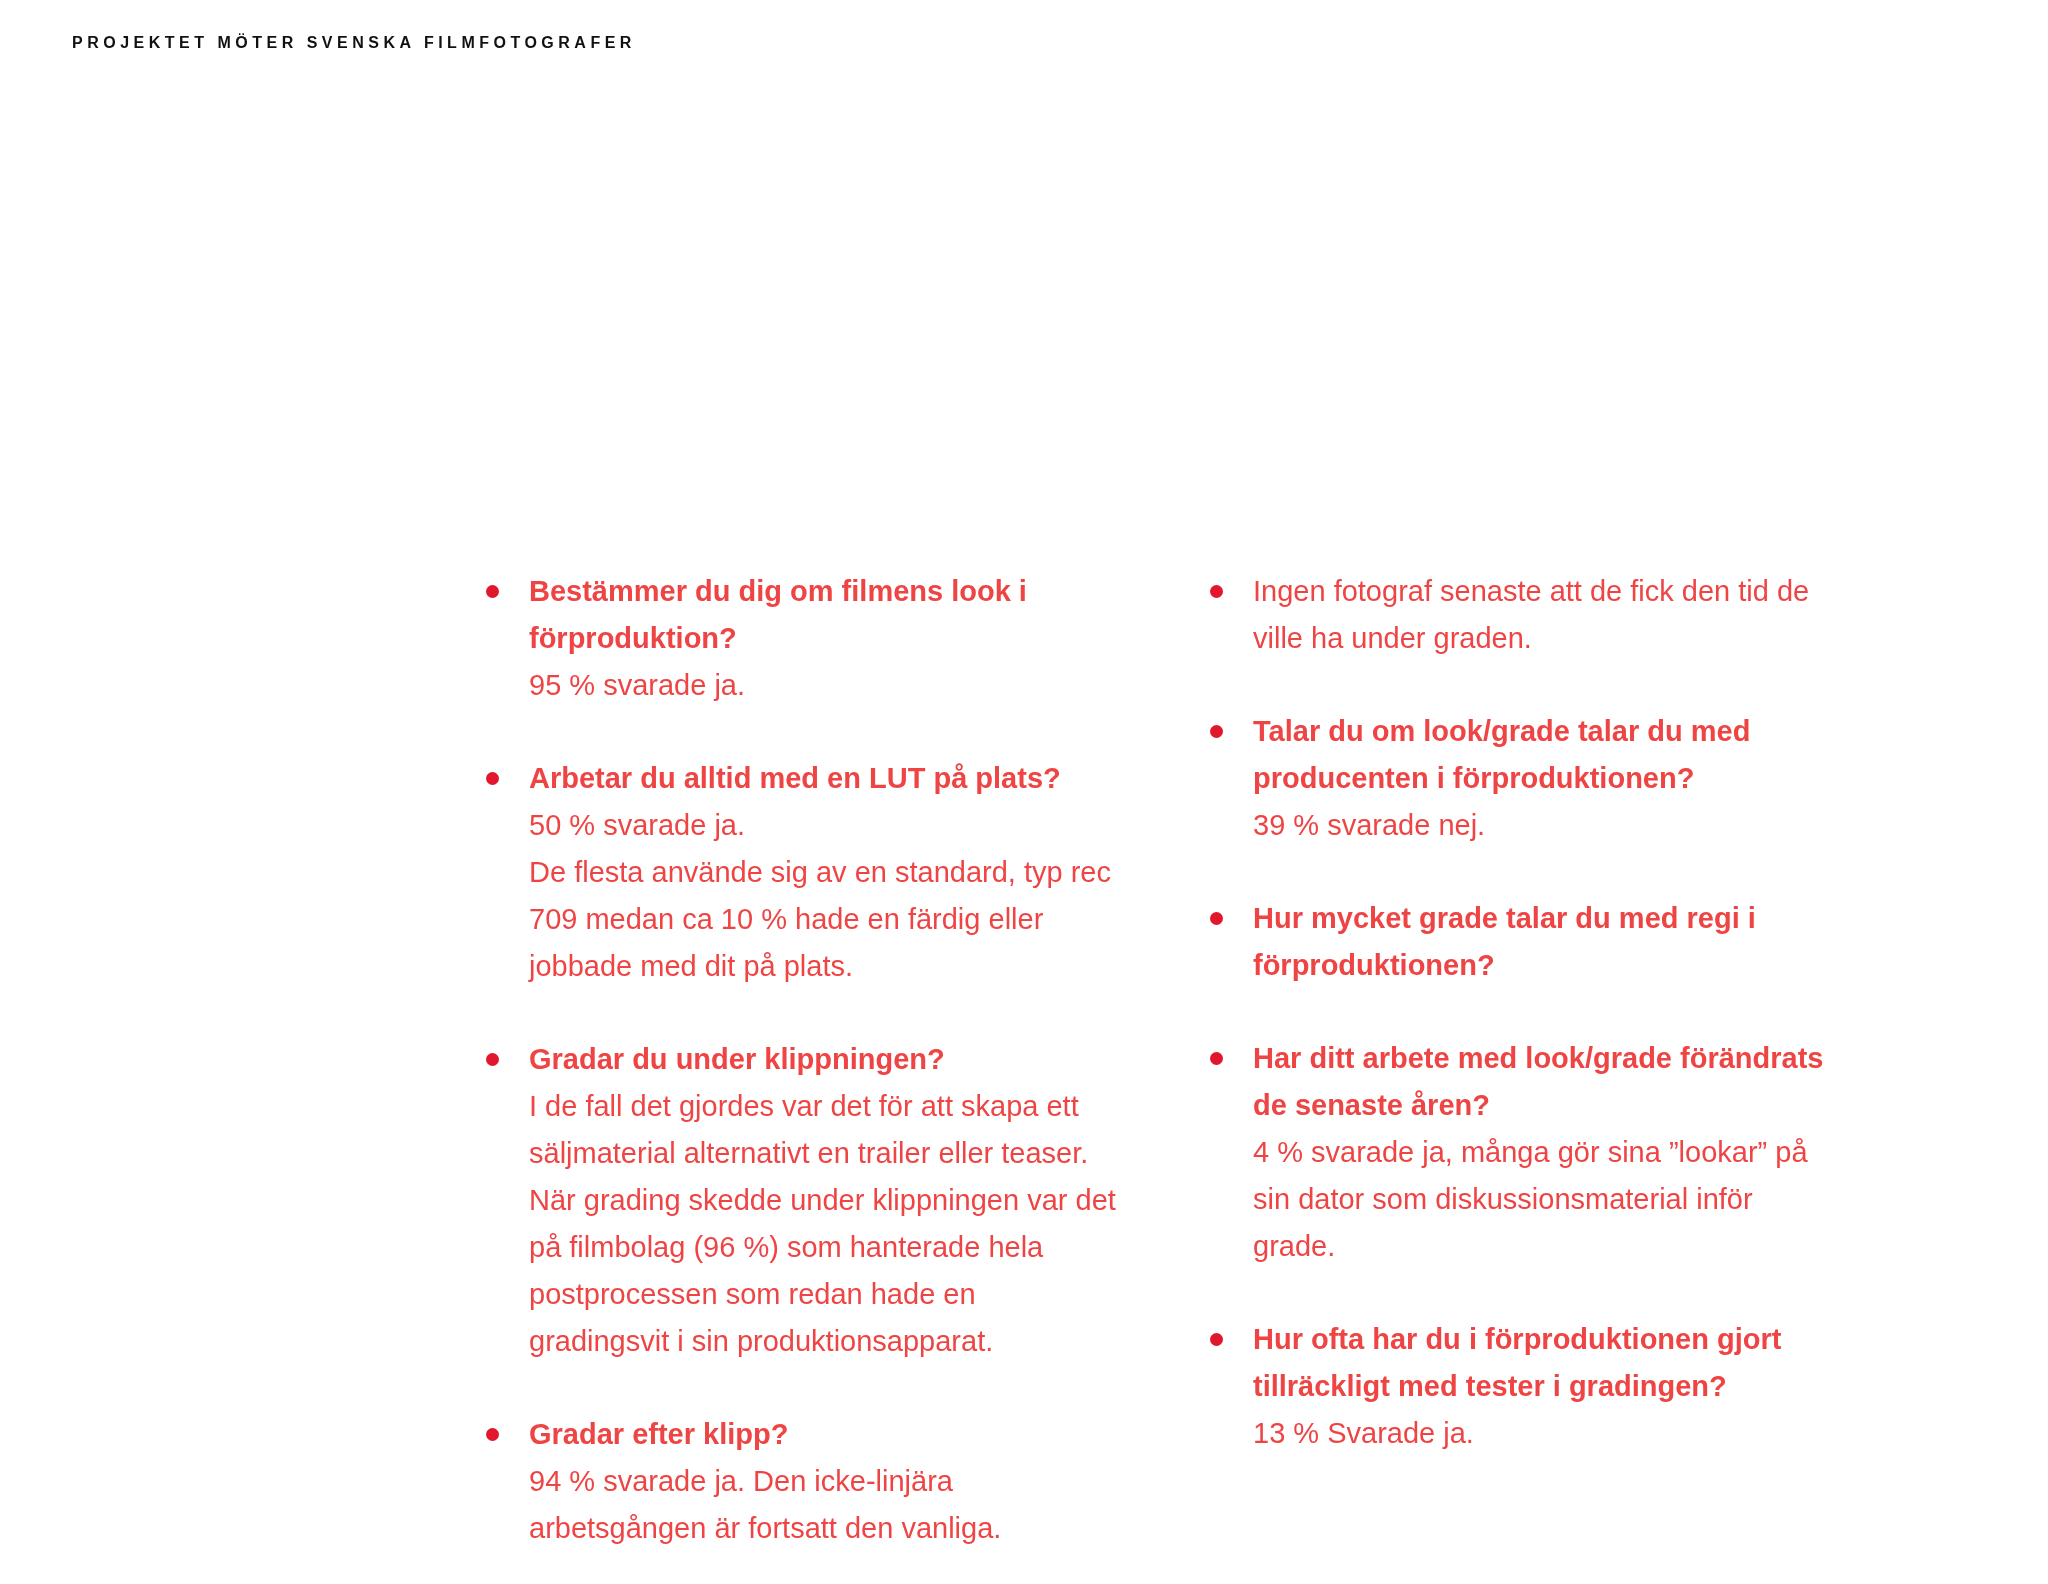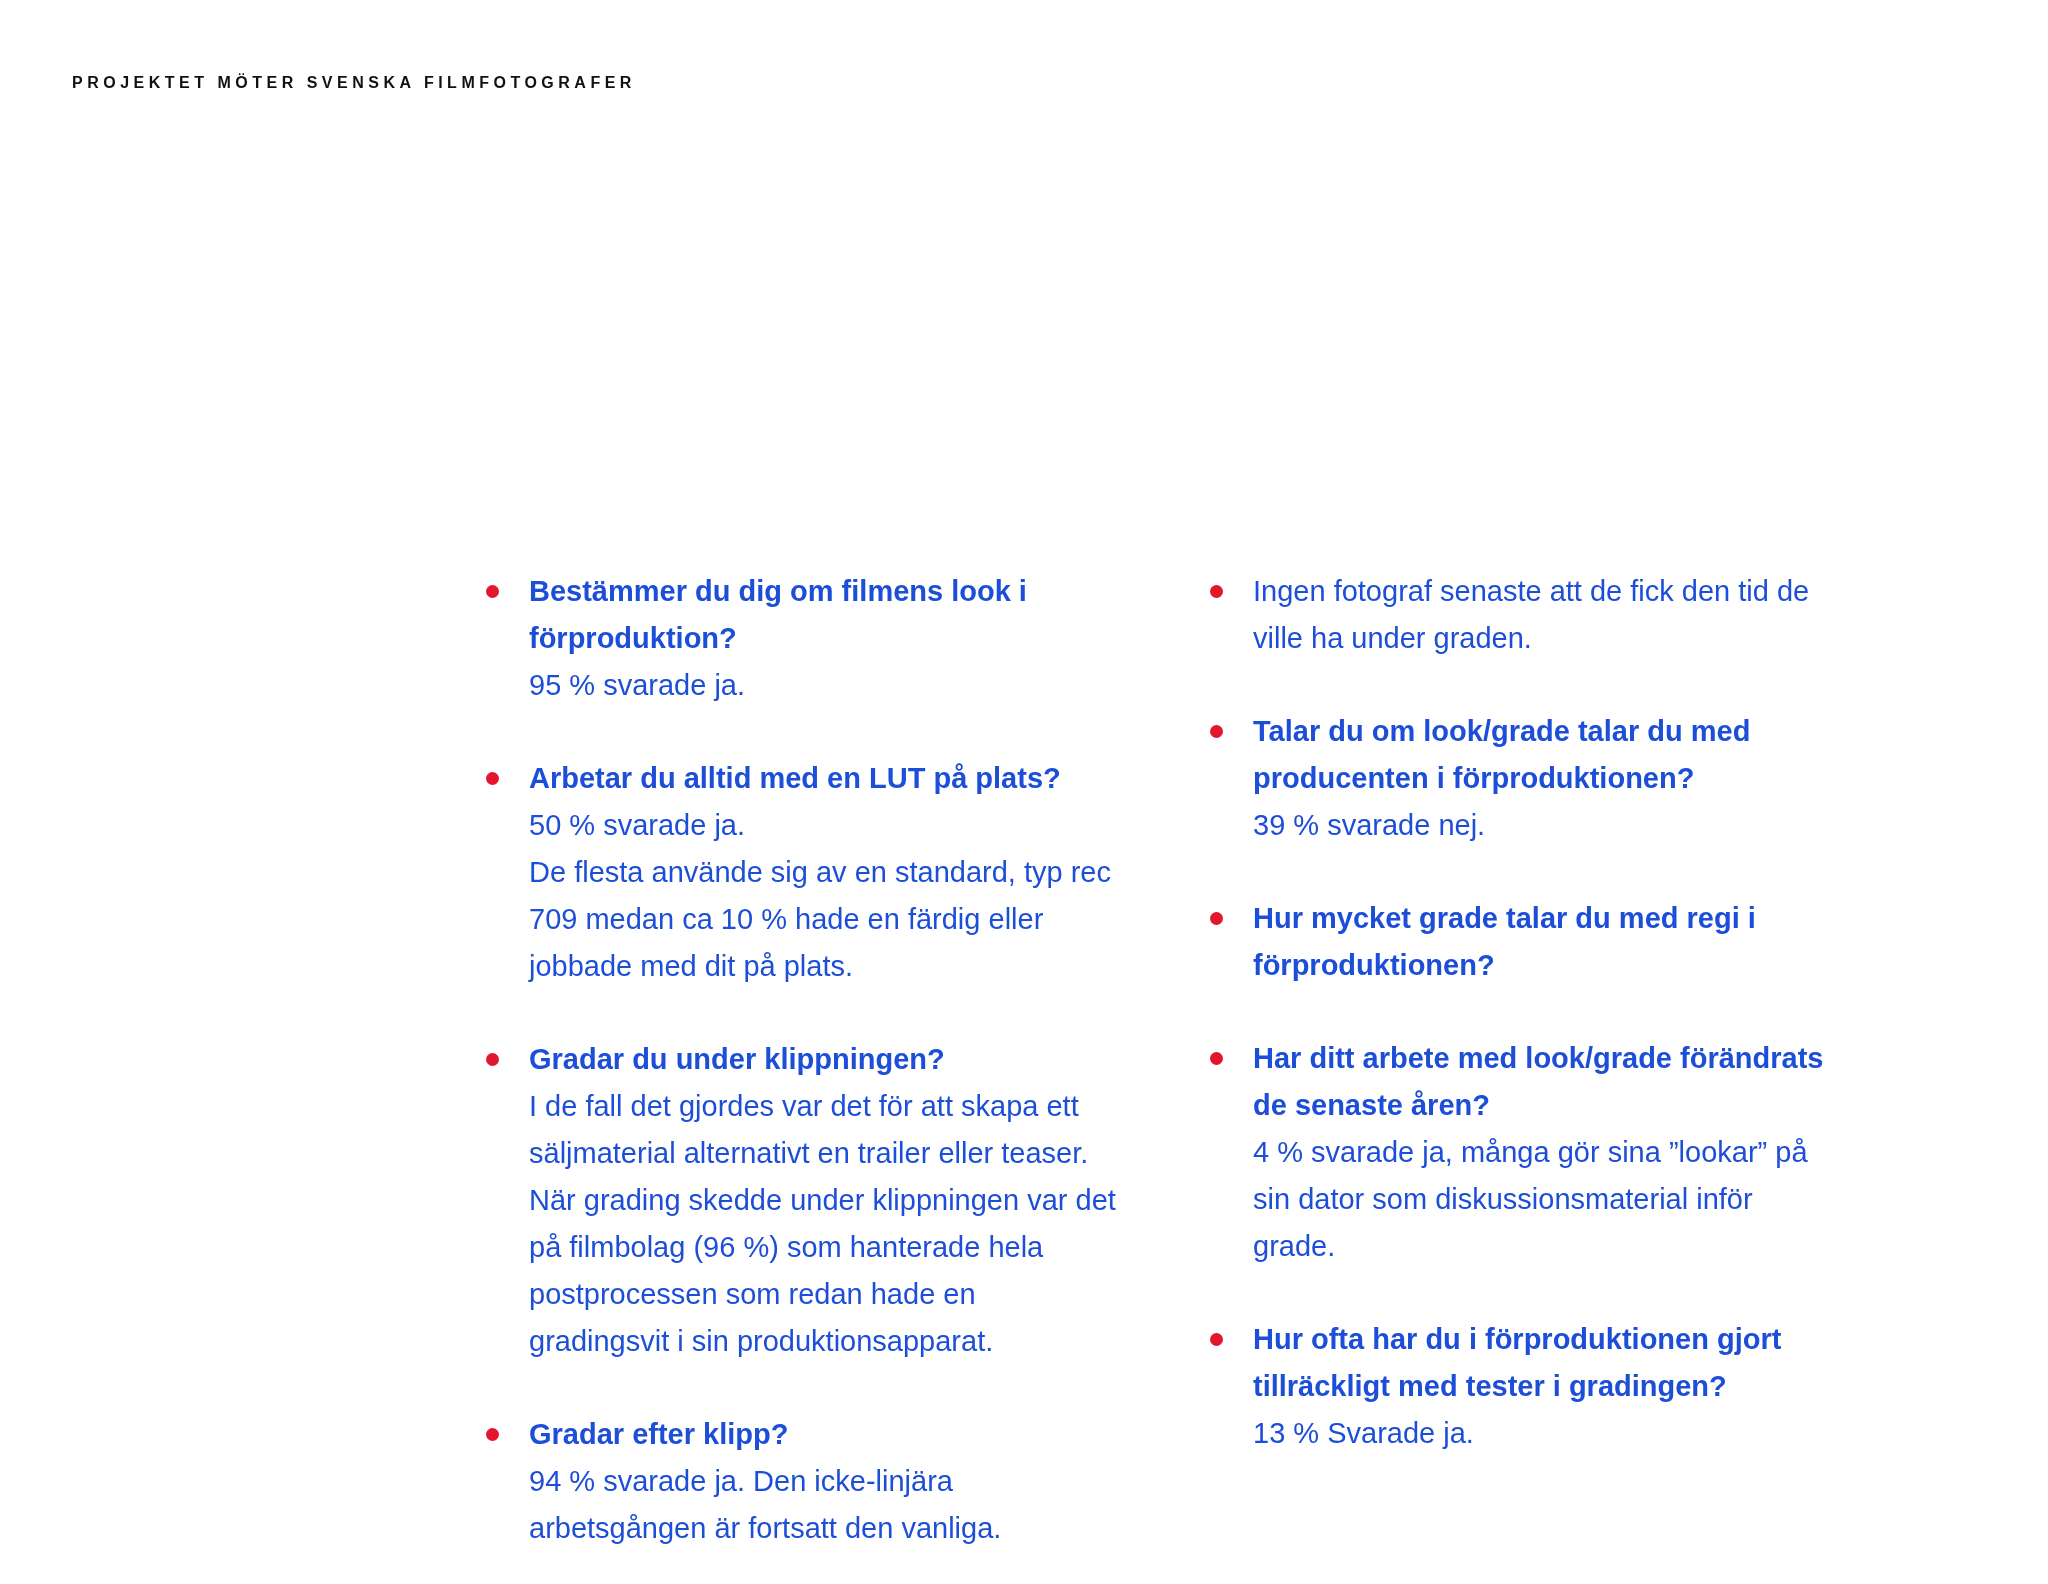--- a/index.html
+++ b/index.html
@@ -19,21 +19,20 @@
   }
   .header {
     position: absolute;
     left: 72px;
     top: 34px;
     font-size: 16px;
     font-weight: bold;
     letter-spacing: 4.5px;
     color: #111111;
     white-space: nowrap;
-    margin-top: 40px;
   }
   .columns {
     position: absolute;
     left: 486px;
     top: 568px;
     display: flex;
     gap: 92px;
   }
   .column {
     width: 632px;
@@ -51,21 +50,21 @@
     height: 13px;
     border-radius: 50%;
     background: var(--bullet-color, #e1182d);
     margin-top: 17px;
     margin-right: 30px;
   }
   .qa-text {
     flex: 1;
     font-size: 29px;
     line-height: 47px;
-    color: #1d4ed8;
+    color: #ef4444;
   }
   .question { font-weight: bold; }
   .answer { font-weight: normal; }
 </style>
 </head>
 <body>
 
 <div class="page">
   <div class="header">PROJEKTET MÖTER SVENSKA FILMFOTOGRAFER</div>
 

